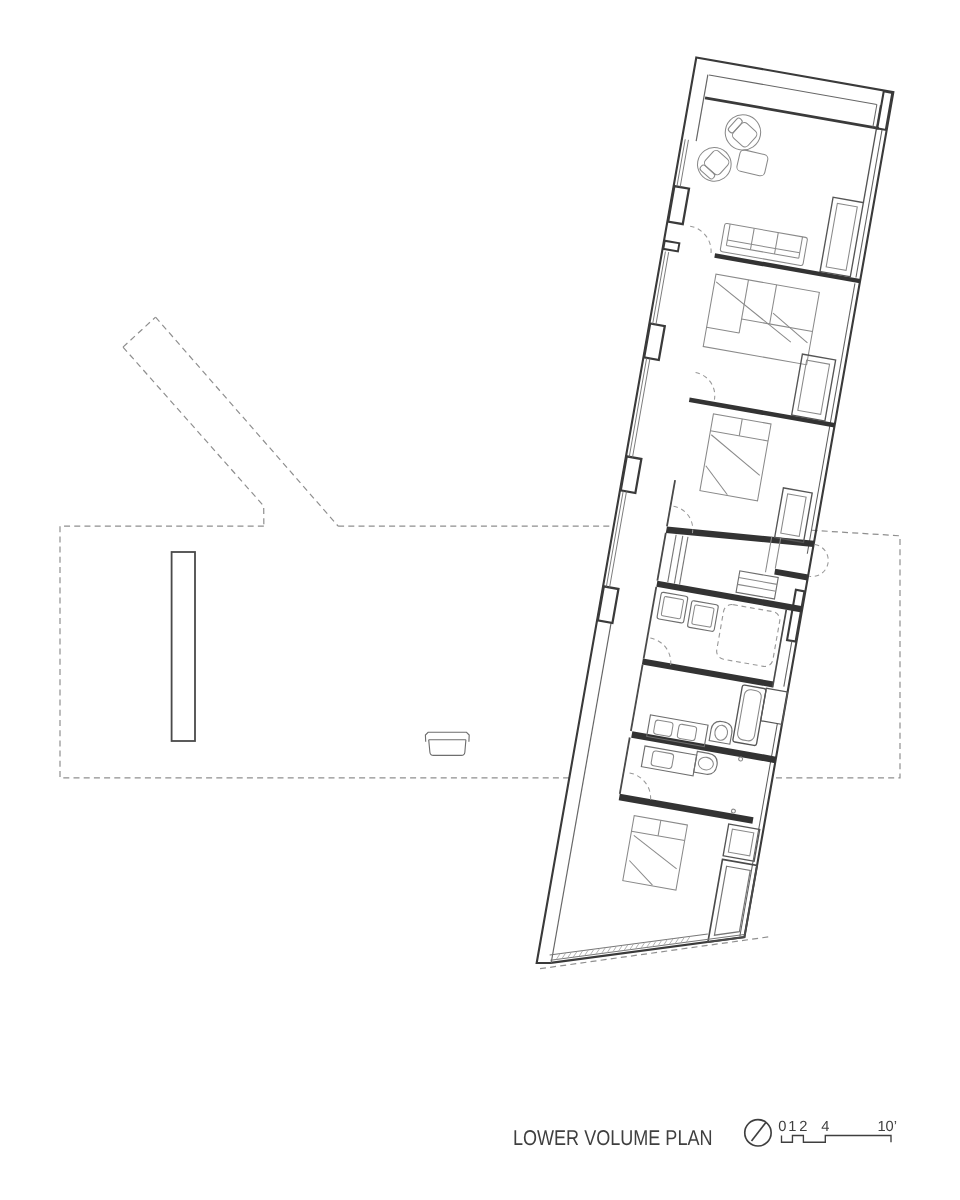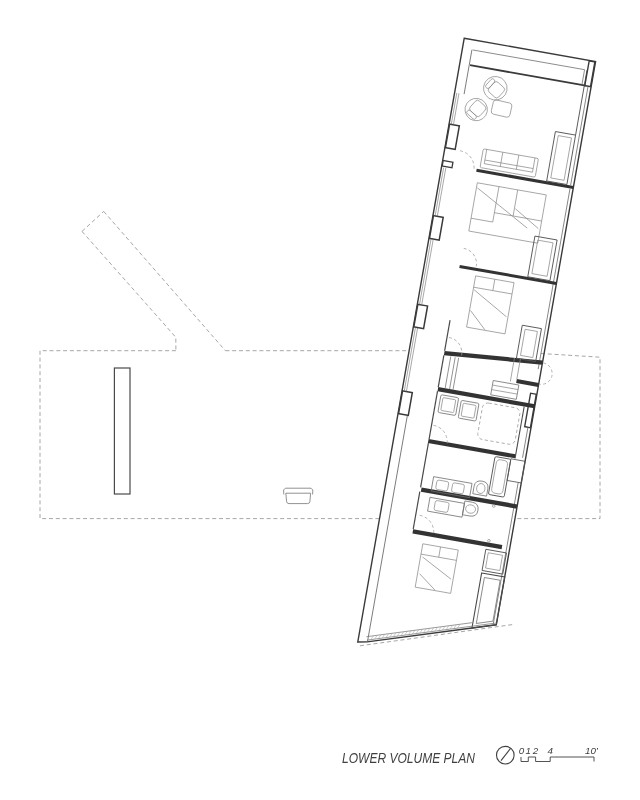--- a/index.html
+++ b/index.html
@@ -1,15 +1,15 @@
 <!DOCTYPE html>
 <html><head><meta charset="utf-8"><style>
 html,body{margin:0;padding:0;background:#ffffff;}
 #page{width:640px;height:800px;position:relative;background:#ffffff;overflow:hidden;
-font-family:"Liberation Sans", sans-serif;font-style:italic;}
+font-family:"Liberation Sans", sans-serif;}
 </style></head><body>
 <div id="page">
 <svg width="640" height="800" viewBox="0 0 640 800">
 <rect x="0" y="0" width="640" height="800" fill="#ffffff"></rect>
 
 <g>
 <path d="M82,231.4 L103.7,211.4" stroke="#8f8f8f" stroke-width="0.8" fill="none" stroke-dasharray="4,2.8"></path>
 <path d="M82,231.4 L175.8,337.3 L175.9,350.7" stroke="#8f8f8f" stroke-width="0.8" fill="none" stroke-dasharray="4,2.8"></path>
 <path d="M103.7,211.4 L225.4,350.7" stroke="#8f8f8f" stroke-width="0.8" fill="none" stroke-dasharray="4,2.8"></path>
 </g>

